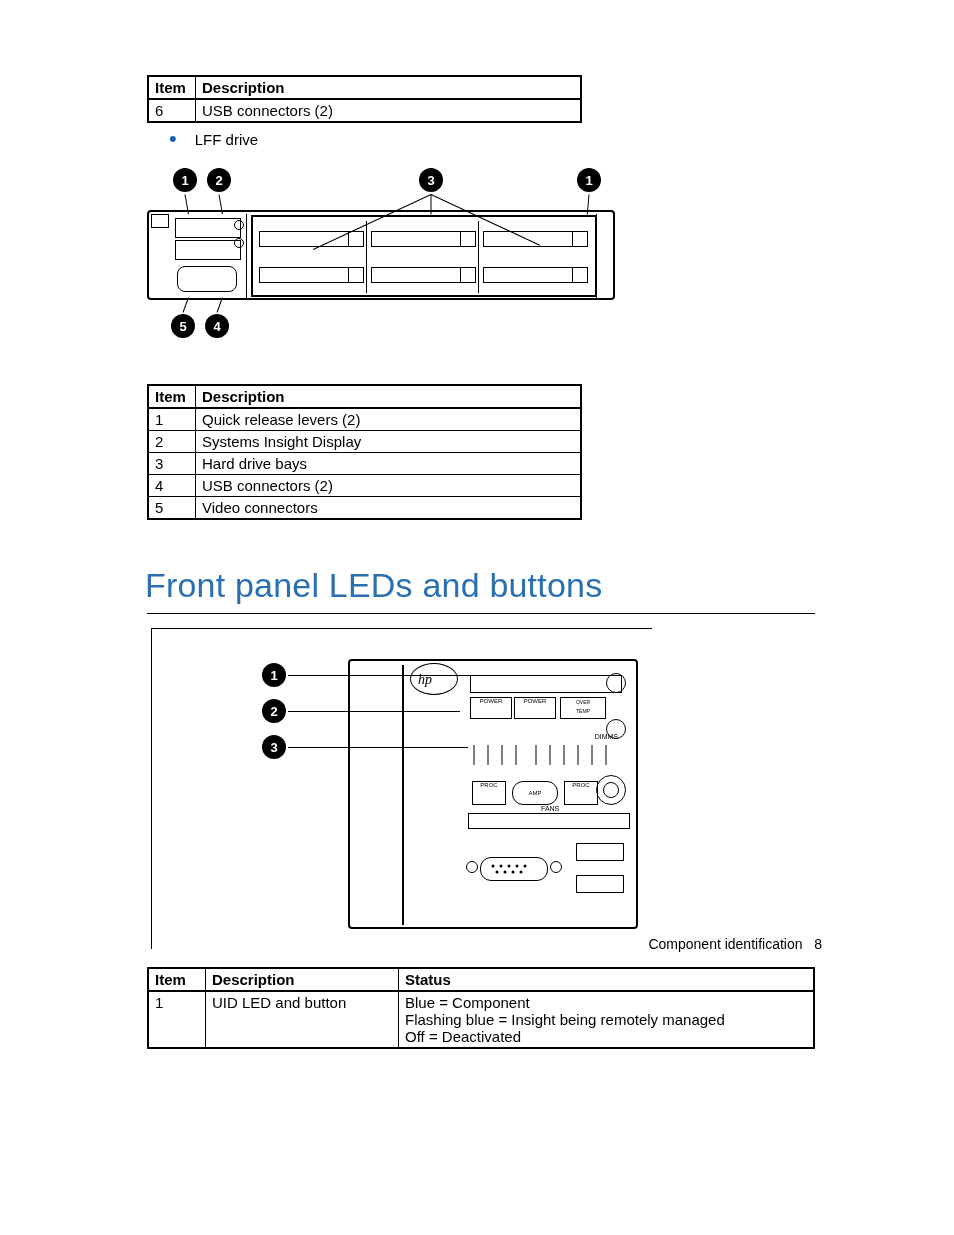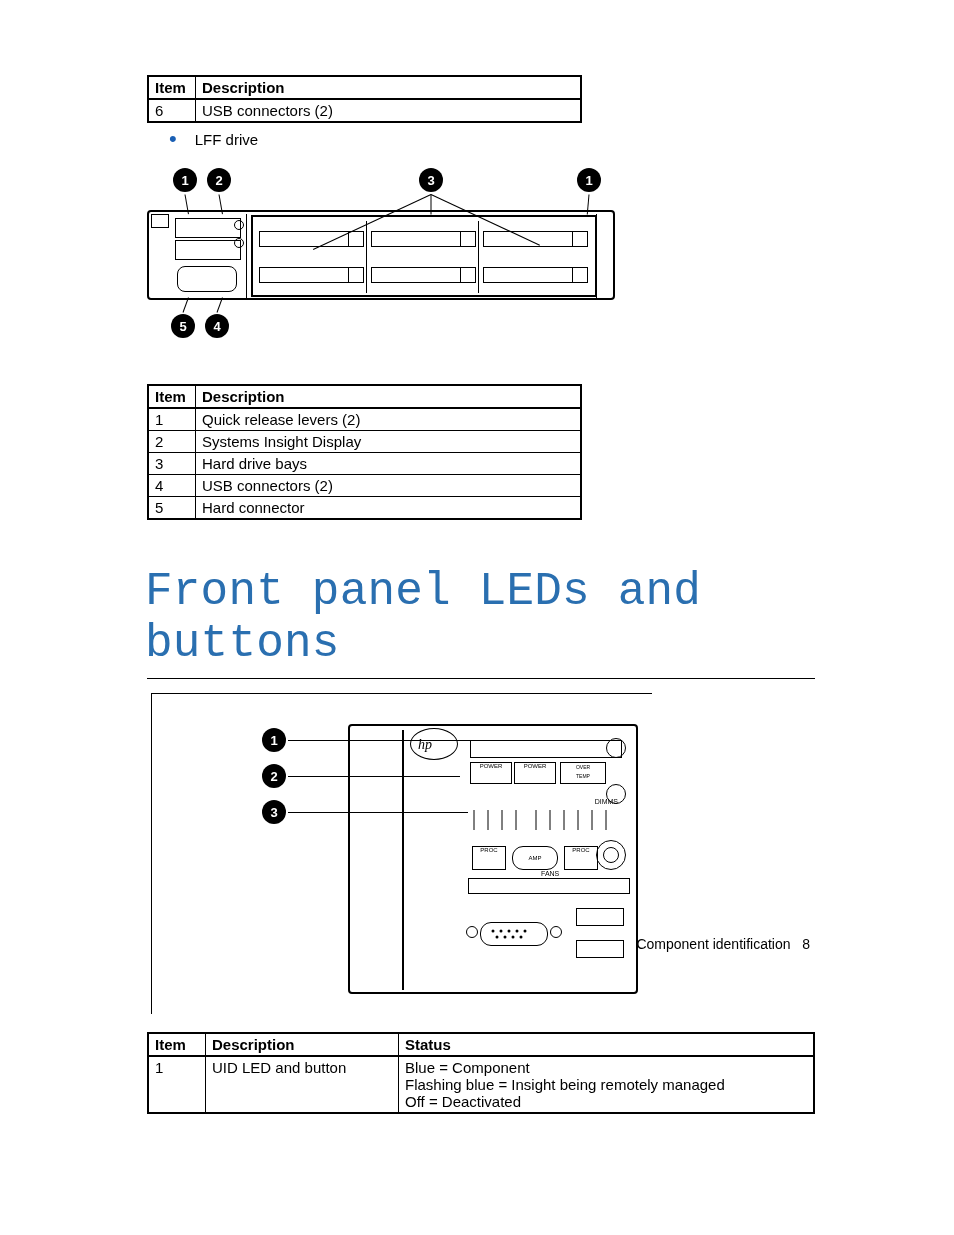--- a/index.html
+++ b/index.html
@@ -99,23 +99,23 @@
     border-right: 1.5px solid #000;
     box-sizing: border-box;
   }
   .thin-line {
     position: absolute;
     background: #000;
     height: 1px;
     transform-origin: left center;
   }
   h2.front {
-    font-family: Liberation Mono, monospace;
+    font-family: Liberation Sans, sans-serif;
     font-weight: normal;
-    font-size: 46px;
+    font-size: 34px;
     color: #2a6fb0;
     margin: 46px 0 8px -2px;
     letter-spacing: 0.2px;
   }
   .hr-line {
     border: 0;
     border-top: 1.5px solid #000;
     margin: 0;
     width: 668px;
   }
@@ -144,21 +144,21 @@
     text-align: left;
     vertical-align: top;
   }
   table.status th {
     font-weight: bold;
     border-bottom: 2px solid #000;
   }
   .footer {
     position: absolute;
     bottom: 62px;
-    right: 144px;
+    right: 132px;
     font-size: 14px;
   }
   .status-lines span { display: block; }
   .col-item { width: 44px; }
   .col-desc-s { width: 180px; }
 </style>
 </head>
 <body>
 
 <div class="page">
@@ -262,21 +262,21 @@
       <tr>
           <td class="num">3</td>
           <td>Hard drive bays</td>
         </tr>
       <tr>
           <td class="num">4</td>
           <td>USB connectors (2)</td>
         </tr>
       <tr>
           <td class="num">5</td>
-          <td>Hard connector</td>
+          <td>Video connectors</td>
         </tr>
     </tbody>
   </table>
 
   <h2 class="front">Front panel LEDs and buttons</h2>
   <hr class="hr-line">
 
   <div class="diagram2">
 
     <div class="callout" style="left:110px; top:34px;">1</div>

